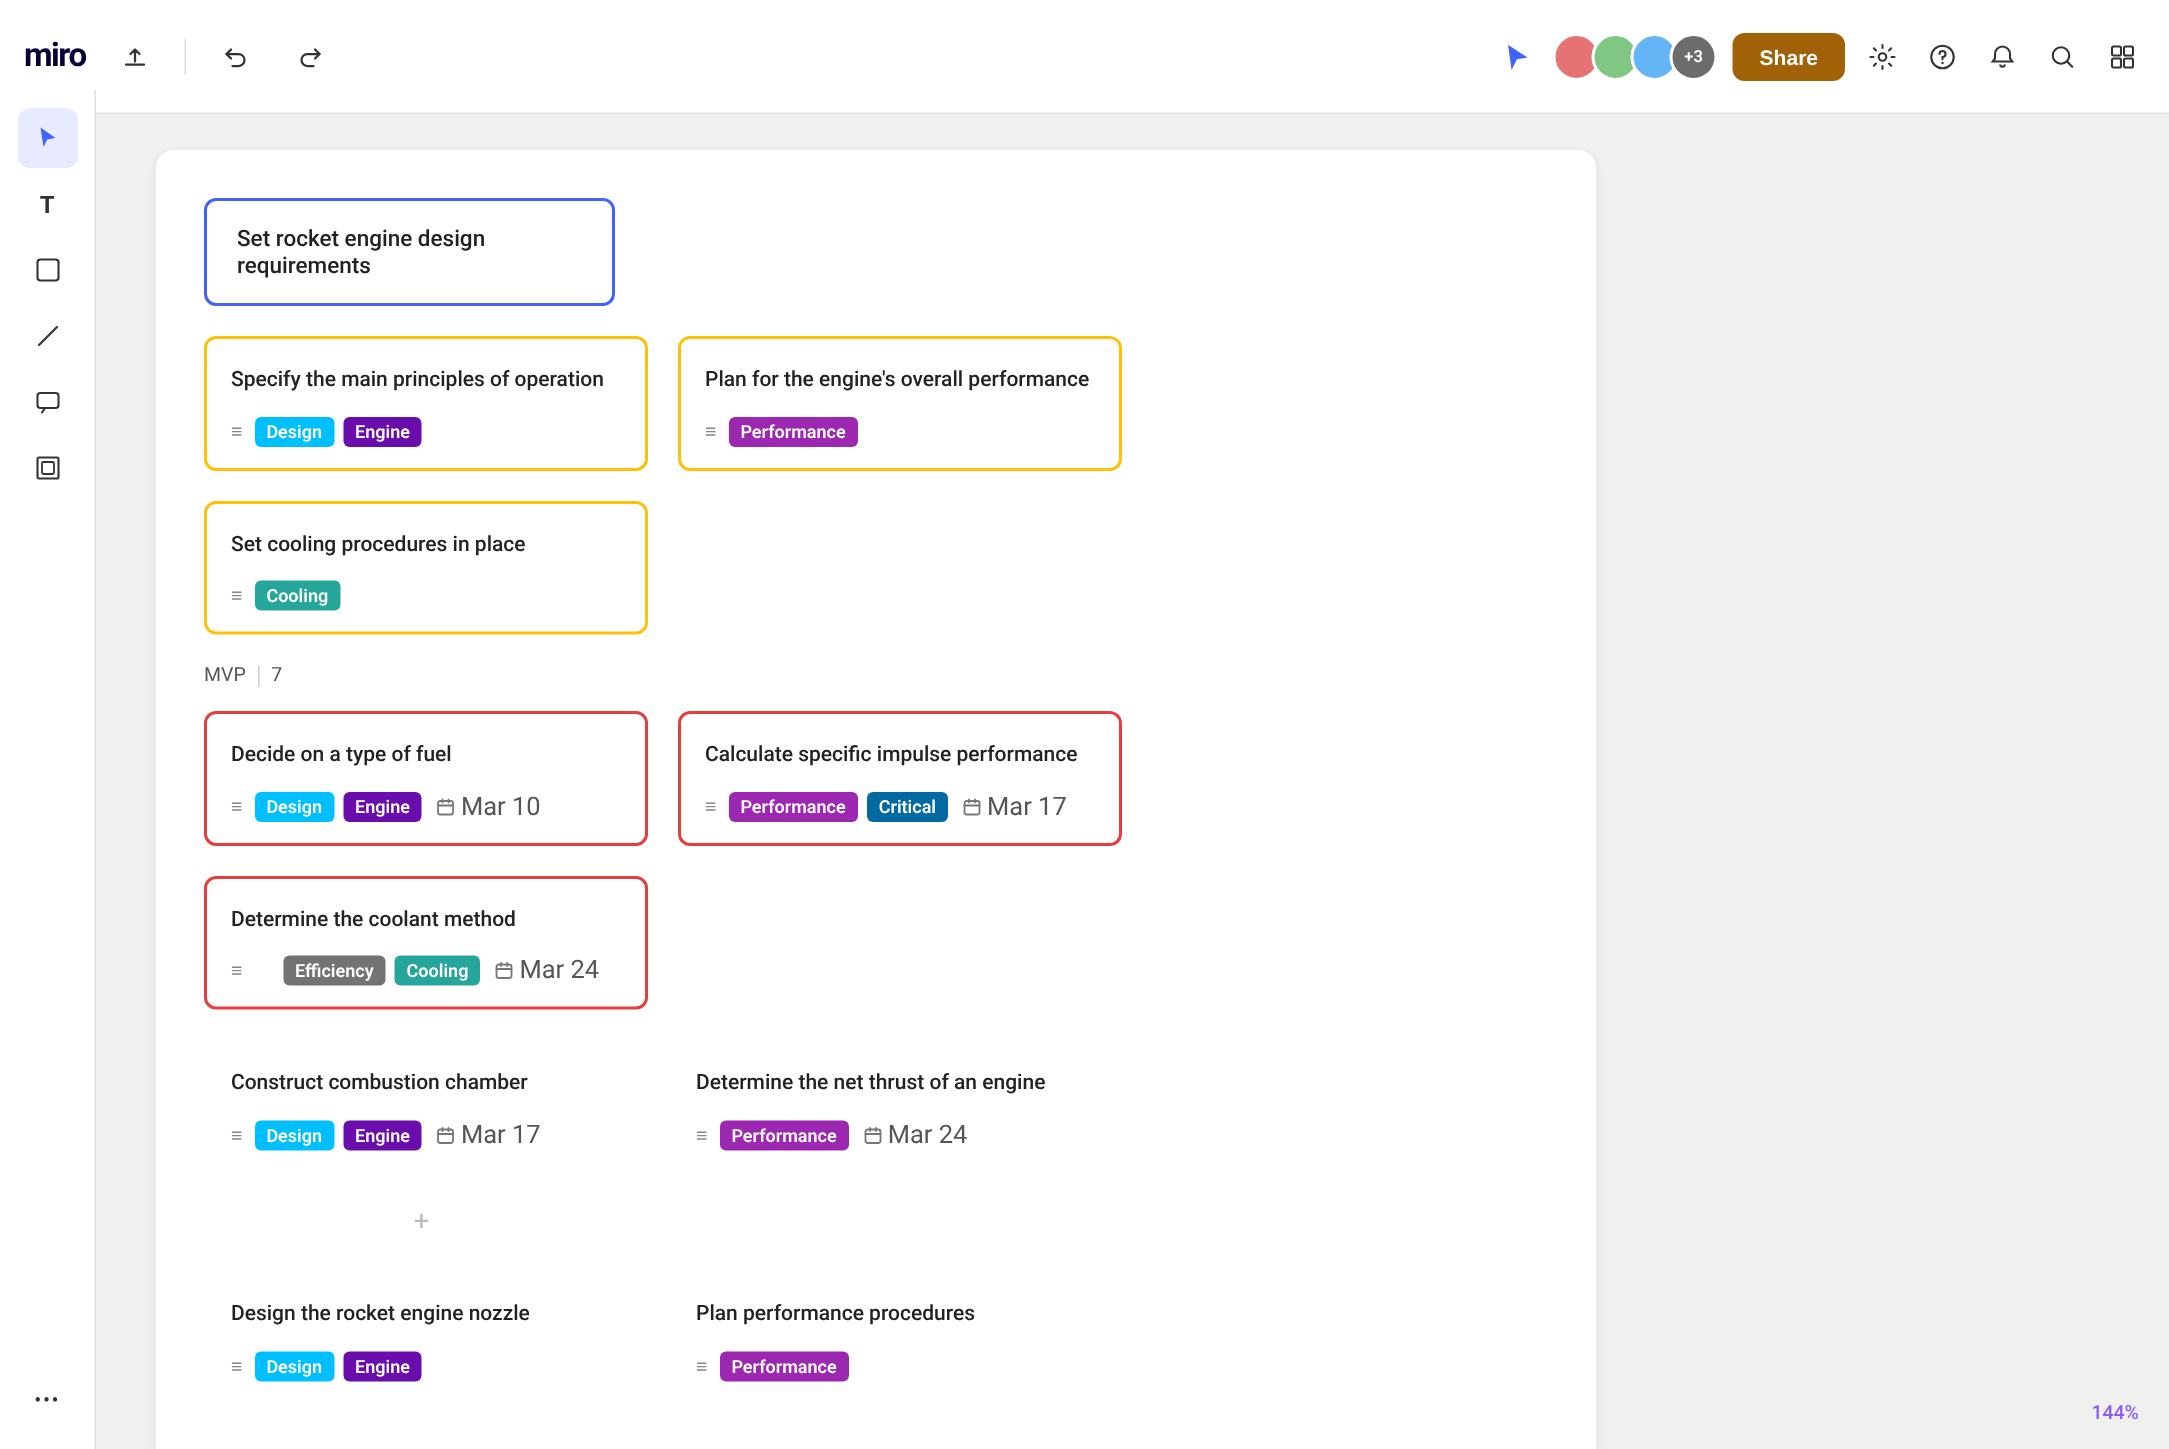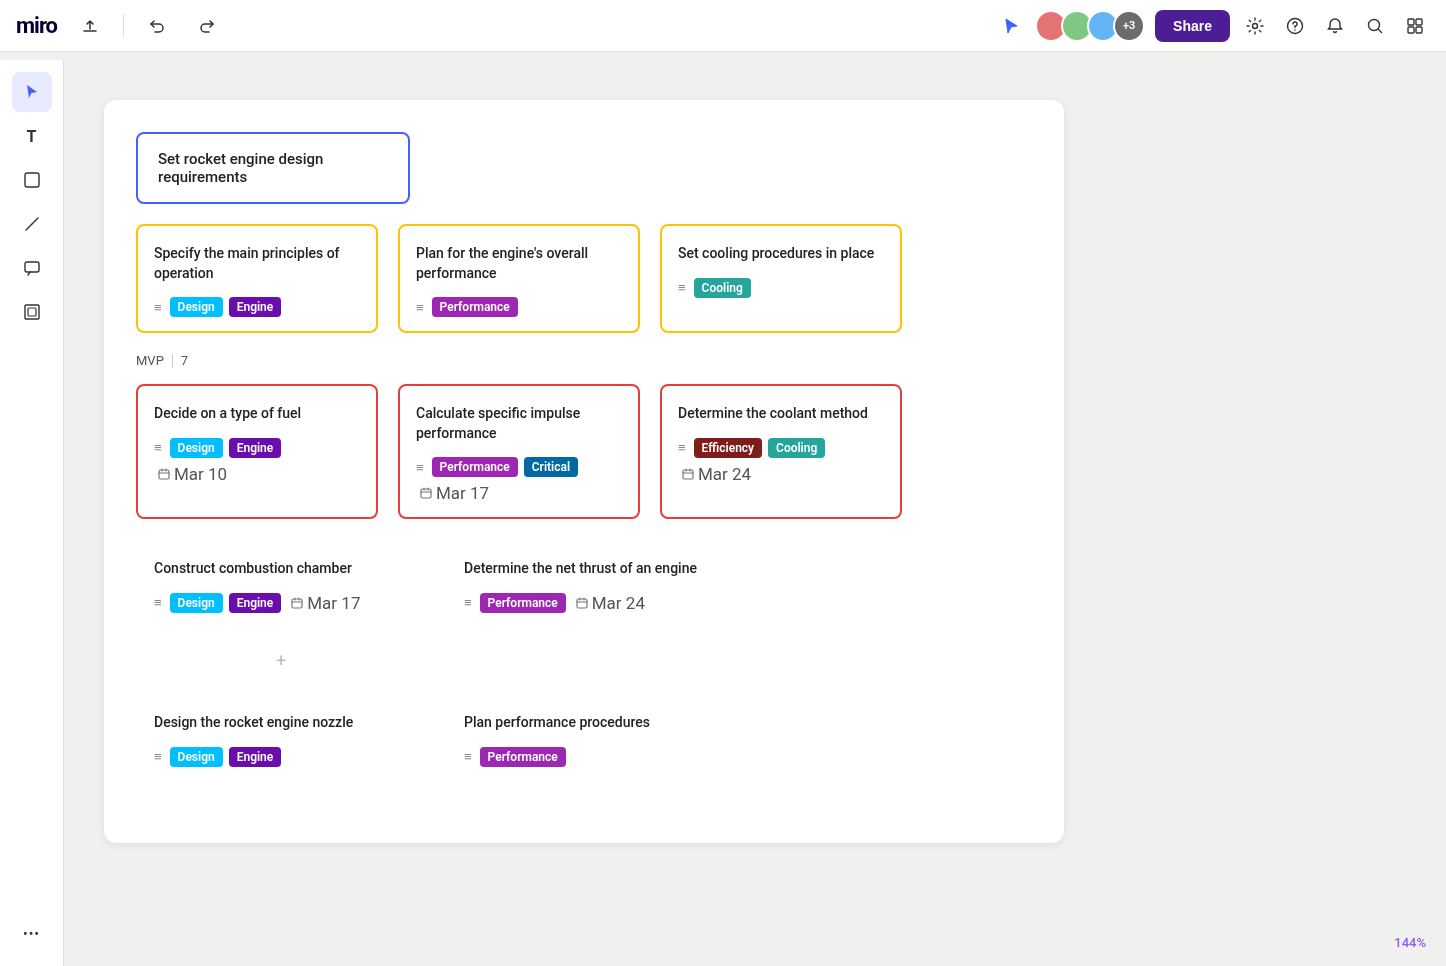--- a/index.html
+++ b/index.html
@@ -1,34 +1,34 @@
 <!DOCTYPE html>
 <html><head>
   <meta charset="utf-8">
   <style>
     * { box-sizing: border-box; margin: 0; padding: 0; }
     body { font-family: -apple-system, BlinkMacSystemFont, 'Segoe UI', Roboto, sans-serif; background: #f0f0ee; height: 966px; width: 1446px; overflow: hidden; position: relative; }
 
     
     #toolbar {
-      position: fixed; top: 0; left: 0; right: 0; height: 52px;
+      position: fixed; top: 0; left: 0; right: 0; height: 76px;
       background: #fff; border-bottom: 1px solid #e0e0e0;
       display: flex; align-items: center; padding: 0 16px;
       z-index: 100; justify-content: space-between;
     }
     .toolbar-left { display: flex; align-items: center; gap: 16px; }
     .miro-logo { font-size: 22px; font-weight: 700; color: #050038; letter-spacing: -1px; }
     .toolbar-btn { background: none; border: none; cursor: pointer; padding: 6px 8px; border-radius: 6px; color: #333; font-size: 18px; display: flex; align-items: center; }
     .toolbar-divider { width: 1px; height: 24px; background: #e0e0e0; }
     .toolbar-right { display: flex; align-items: center; gap: 10px; }
     .avatar-group { display: flex; align-items: center; }
     .avatar { width: 32px; height: 32px; border-radius: 50%; border: 2px solid #fff; margin-left: -6px; overflow: hidden; display: flex; align-items: center; justify-content: center; font-size: 12px; font-weight: 600; color: #fff; }
     .avatar:first-child { margin-left: 0; }
     .avatar-more { background: #6c6c6c; font-size: 11px; }
-    .share-btn { background: #4c1d95; color: #fff; border: none; border-radius: 8px; padding: 8px 18px; font-size: 14px; font-weight: 600; cursor: pointer; }
+    .share-btn { background: #a16207; color: #fff; border: none; border-radius: 8px; padding: 8px 18px; font-size: 14px; font-weight: 600; cursor: pointer; }
     .icon-btn { background: none; border: none; cursor: pointer; padding: 6px; border-radius: 6px; color: #333; font-size: 18px; display: flex; align-items: center; justify-content: center; }
 
     
     #sidebar {
       position: fixed; left: 0; top: 60px; bottom: 0; width: 64px;
       background: #fff; border-right: 1px solid #e0e0e0;
       display: flex; flex-direction: column; align-items: center;
       padding: 12px 0; gap: 4px; z-index: 100;
     }
     .sidebar-tool { width: 40px; height: 40px; border-radius: 8px; display: flex; align-items: center; justify-content: center; cursor: pointer; color: #333; font-size: 18px; }
@@ -63,36 +63,36 @@
       width: 274px; margin-bottom: 20px;
       font-size: 15px; font-weight: 500; color: #222;
     }
 
     
     .card-row { display: flex; gap: 20px; margin-bottom: 20px; flex-wrap: wrap; }
 
     
     .task-card {
       border: 2px solid #ffd700; border-radius: 8px; padding: 18px 16px 14px;
-      width: 242px; background: #fff; flex-shrink: 0;
+      width: 296px; background: #fff; flex-shrink: 0;
     }
     .task-card.red-border { border-color: #e53e3e; }
 
     .card-title { font-size: 14px; font-weight: 500; color: #222; margin-bottom: 14px; line-height: 1.4; }
     .card-footer { display: flex; align-items: center; gap: 6px; flex-wrap: wrap; }
     .card-icon { color: #888; font-size: 13px; margin-right: 2px; }
 
     
     .tag { border-radius: 4px; padding: 3px 8px; font-size: 12px; font-weight: 600; color: #fff; }
     .tag-design { background: #00bfff; }
     .tag-engine { background: #6a0dad; }
     .tag-performance { background: #9c27b0; }
     .tag-cooling { background: #26a69a; }
     .tag-critical { background: #0369a1; }
-    .tag-efficiency { background: #7f1d1d; }
+    .tag-efficiency { background: #737373; margin-left: 19px; }
 
     
     .date-badge { display: flex; align-items: center; gap: 4px; font-size: 17px; color: #555; margin-left: 4px; }
 
     
     .section-label { font-size: 13px; font-weight: 400; color: #555; margin-bottom: 16px; display: flex; align-items: center; gap: 8px; }
     .section-divider { width: 1px; height: 14px; background: #ccc; }
 
     
     .add-btn { color: #bbb; font-size: 18px; cursor: pointer; display: flex; align-items: center; justify-content: center; width: 24px; height: 24px; border-radius: 4px; }

